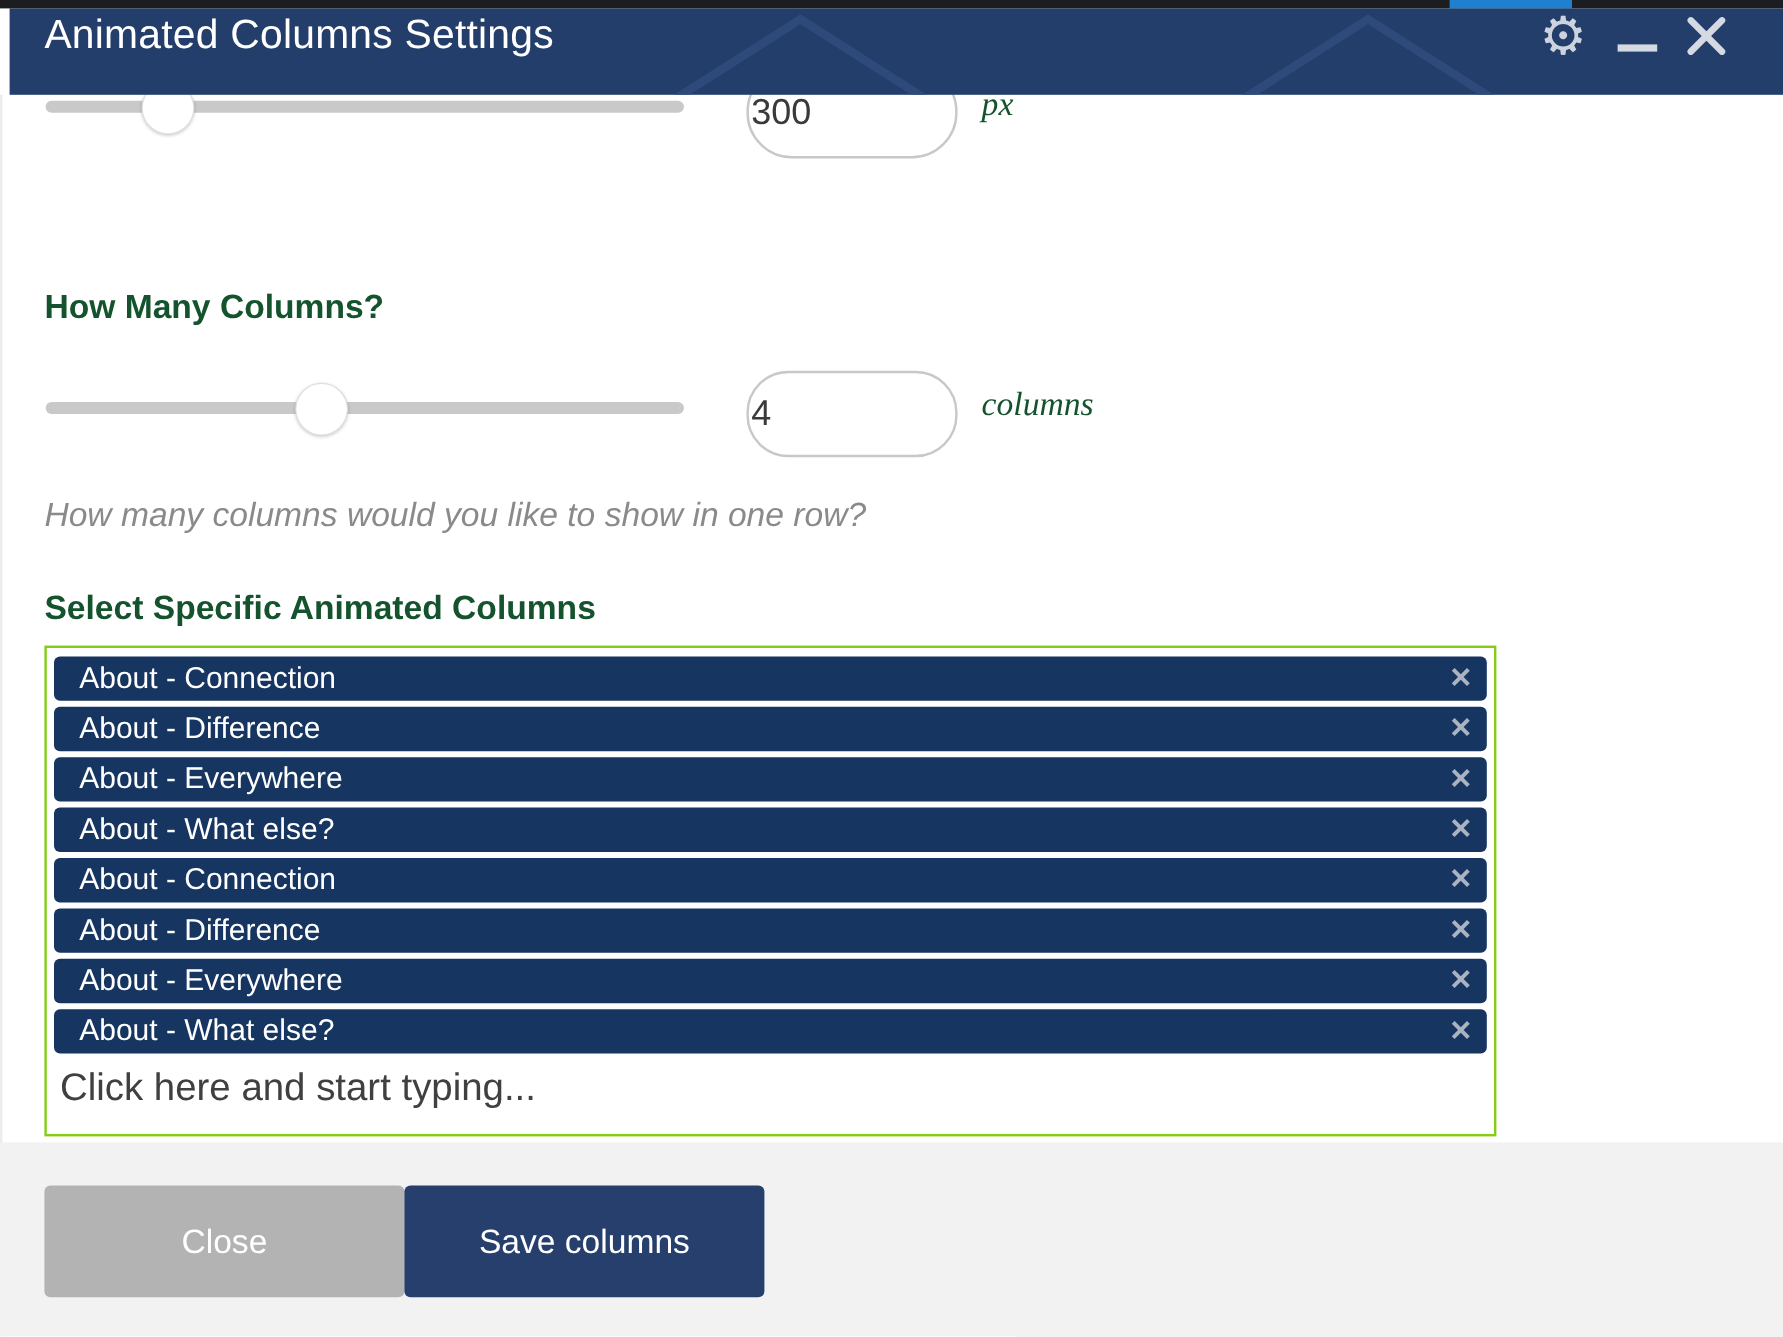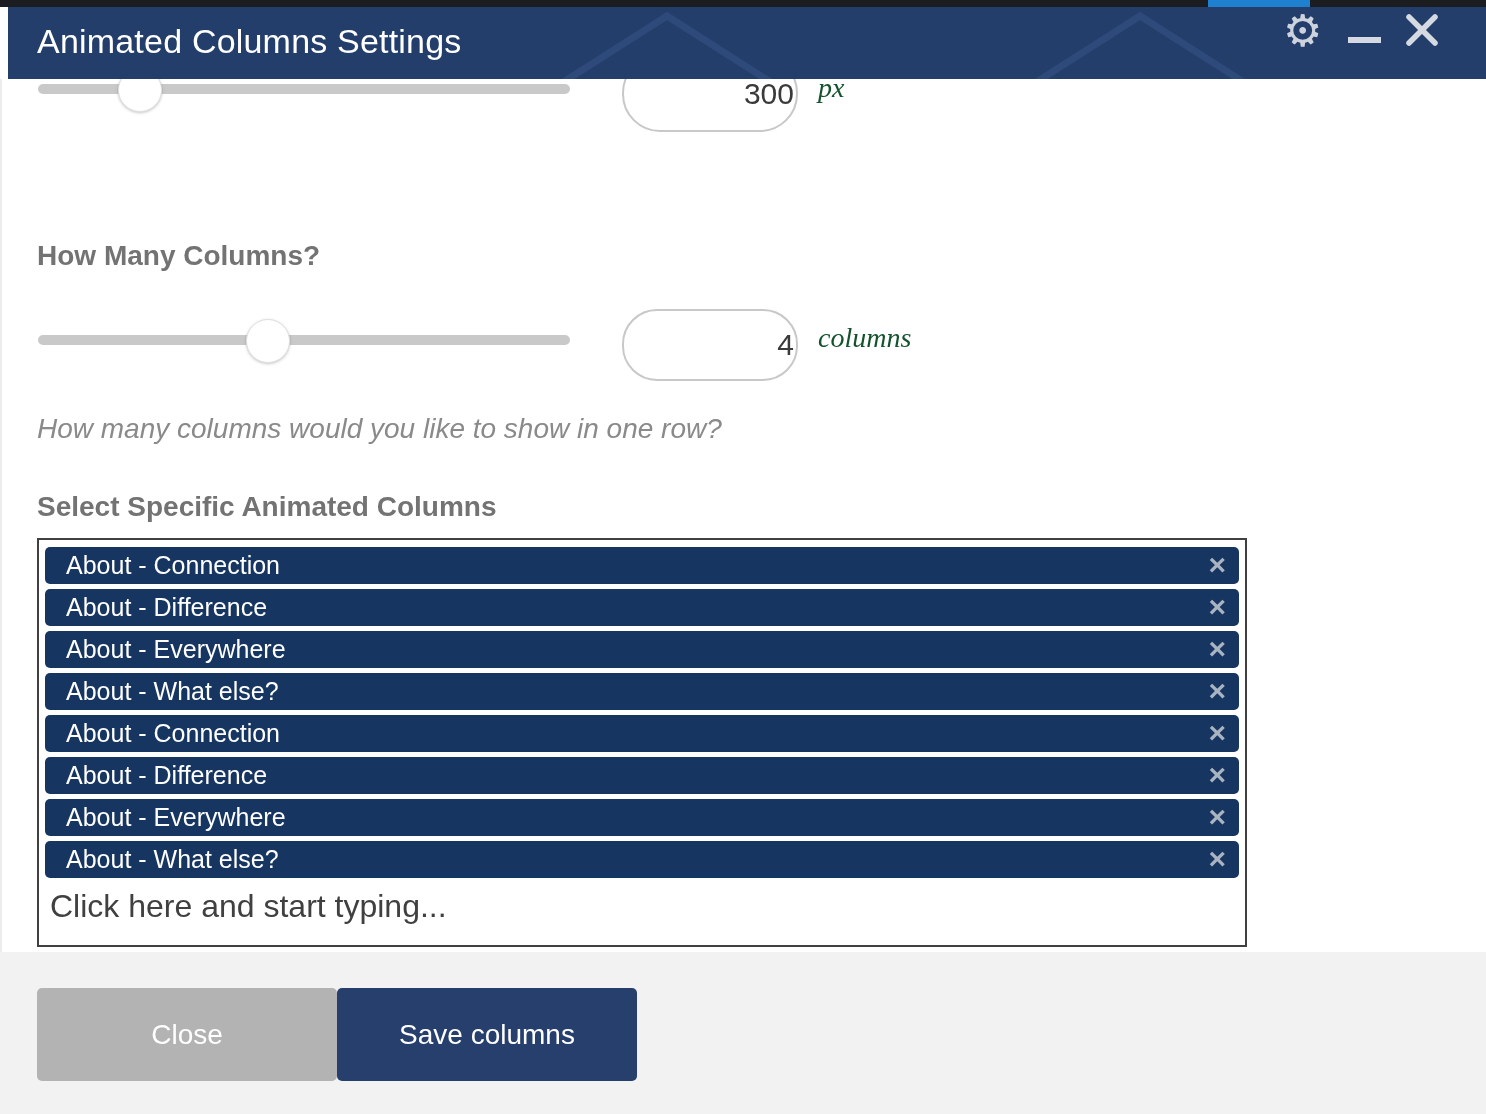--- a/index.html
+++ b/index.html
@@ -11,62 +11,62 @@
   .topbar{position:absolute;left:0;top:0;width:100%;height:7px;background:#1b1d21;z-index:12;}
   .topbar-accent{position:absolute;top:0;left:1208px;width:102px;height:7px;background:#1f80d0;}
   
   .titlebar{
     position:absolute;left:8px;top:7px;width:1478px;height:72px;
     background:#243e6b;overflow:hidden;z-index:10;
   }
   .titlebar svg.chevrons{position:absolute;left:0;top:0;}
   .modal-title{
     position:absolute;left:29px;top:3px;color:#ffffff;font-size:34px;font-weight:400;
-    letter-spacing:0.2px;white-space:nowrap;margin-top:12px;
+    letter-spacing:0.2px;white-space:nowrap;
   }
   .tb-icon{position:absolute;display:block;}
   .gear{left:1275px;top:-4px;font-size:44px;color:#ccd3de;line-height:56px;cursor:pointer;}
   .minimize{left:1340px;top:30px;width:33px;height:6px;background:#d5dae2;cursor:pointer;}
   .closebtn{left:1396px;top:5px;width:36px;height:36px;cursor:pointer;}
   
   .left-edge{position:absolute;left:0;top:79px;width:2px;height:1035px;background:#ececec;z-index:1;}
   .slider{position:absolute;width:532px;height:10px;background:#c9c9c9;border-radius:6px;z-index:2;}
   .slider .thumb{
     position:absolute;top:-16px;width:42px;height:42px;margin-left:-21px;border-radius:50%;
     background:#ffffff;border:1px solid #e0e0e0;box-shadow:0 1px 3px rgba(0,0,0,0.22);cursor:pointer;
   }
   .slider1{left:38px;top:84px;}
   .slider2{left:38px;top:335px;}
   .num-input{
     position:absolute;left:622px;background:#ffffff;border:2px solid #c8c8c8;
-    color:#3a3a3a;font-size:30px;text-align:right;z-index:2;
+    color:#3a3a3a;font-size:30px;text-align:left;z-index:2;
     font-family:"Liberation Sans","DejaVu Sans",sans-serif;outline:none;
   }
   .num1{top:55px;width:168px;height:71px;border-radius:38px;}
   .num2{top:309px;width:168px;height:66px;border-radius:35px;}
   .unit{
     position:absolute;left:818px;color:#14532d;font-size:28px;
     font-family:"Liberation Serif","DejaVu Serif",serif;font-style:italic;z-index:1;
   }
   .unit1{top:72px;}
   .unit2{top:322px;}
   .desc{
     position:absolute;left:37px;color:#8a8a8a;font-size:28px;font-style:italic;white-space:nowrap;
   }
   .desc1{top:160px;}
   .desc2{top:413px;}
   .heading{
-    position:absolute;left:37px;color:#737373;font-size:28px;font-weight:700;white-space:nowrap;
+    position:absolute;left:37px;color:#14532d;font-size:28px;font-weight:700;white-space:nowrap;
   }
   .heading1{top:240px;}
   .heading2{top:491px;}
   
   .select-box{
     position:absolute;left:37px;top:538px;width:1210px;height:409px;
-    background:#ffffff;border:2px solid #404040;box-sizing:border-box;
+    background:#ffffff;border:2px solid #84cc16;box-sizing:border-box;
     padding:7px 6px;overflow:hidden;cursor:text;
   }
   .pill{
     position:relative;height:37px;margin-bottom:5px;background:#163560;border-radius:5px;
     color:#ffffff;font-size:25px;line-height:37px;padding-left:21px;box-sizing:border-box;
   }
   .pill .remove{
     position:absolute;right:13px;top:0;height:37px;line-height:35px;
     font-size:30px;font-weight:700;color:#a9b3c1;cursor:pointer;
   }

